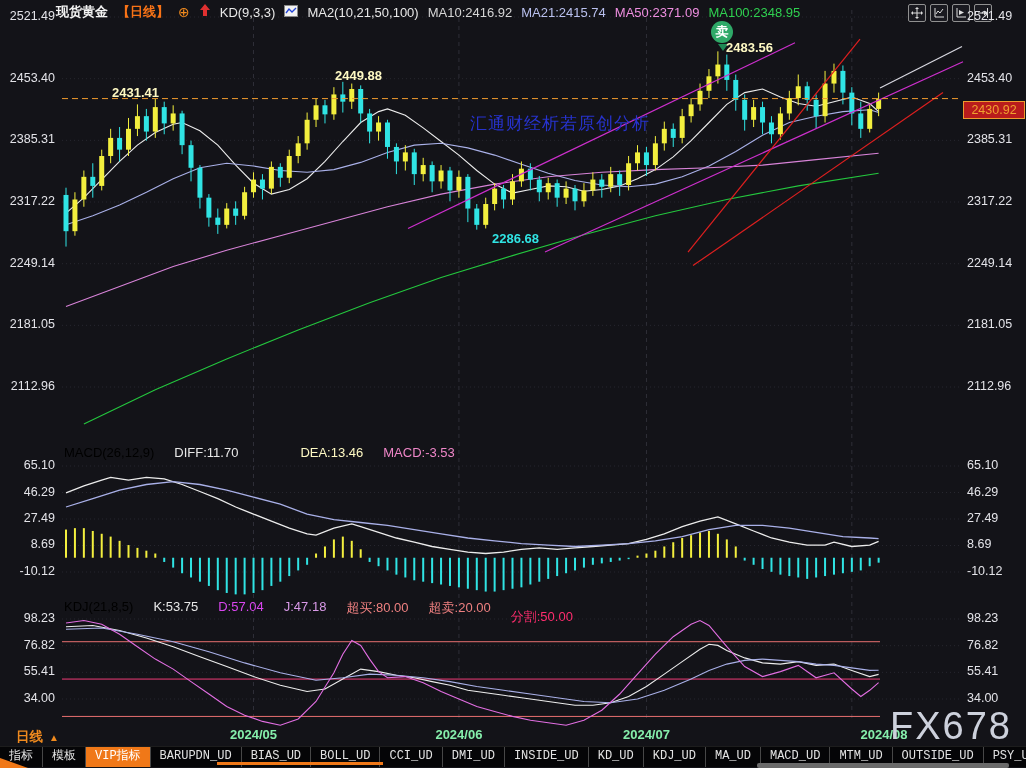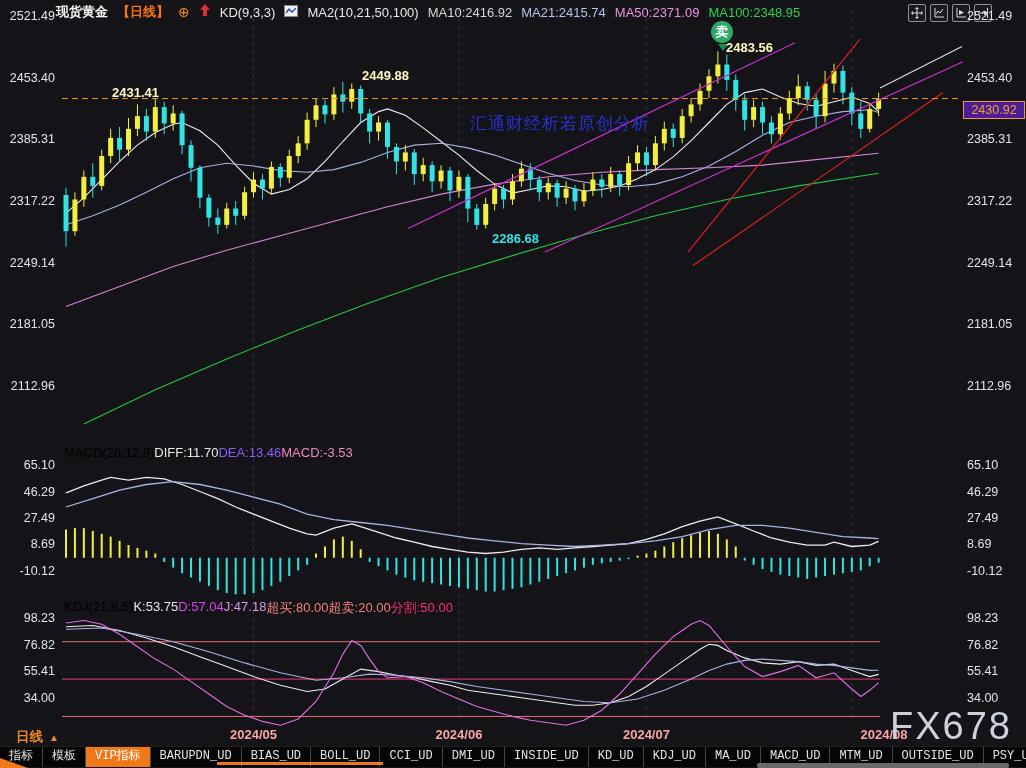--- a/index.html
+++ b/index.html
@@ -15,39 +15,39 @@
   .c-plus{color:#f08a1e;font-size:14px;}
   .c-ma10{color:#d6d6d6;} .c-ma21{color:#b9c0ee;} .c-ma50{color:#ef8fe0;} .c-ma100{color:#2fd050;}
   .tools{position:absolute;left:908px;top:4px;display:flex;gap:4px;}
   .tool-btn{width:16px;height:16px;border:1px solid #909090;border-radius:2px;
             display:flex;align-items:center;justify-content:center;background:#1a1a20;}
   
   .axis-label{position:absolute;font-size:12.5px;color:#e3e3e8;}
   .axis-left{left:0;width:55px;text-align:right;}
   .axis-right{left:967px;}
   .month-label{position:absolute;top:727px;width:62px;text-align:center;
-               font-size:13px;font-weight:bold;color:#fca5a5;}
+               font-size:13px;font-weight:bold;color:#86efac;}
   
   .ann{position:absolute;font-size:13px;font-weight:bold;white-space:nowrap;}
   .ann-yellow{color:#fef9c3;} .ann-cyan{color:#30e4e4;margin-left:16px;}
   .sell-badge{position:absolute;left:711px;top:21px;width:22px;height:22px;border-radius:50%;
               background:#2fa968;color:#fff;font-size:13px;font-weight:bold;
               display:flex;align-items:center;justify-content:center;}
   .sell-tri{position:absolute;left:718px;top:44px;width:0;height:0;
             border-left:5px solid transparent;border-right:5px solid transparent;
             border-top:7px solid #1e8a55;}
   .watermark{position:absolute;left:470px;top:112px;font-size:17px;color:#2733cf;letter-spacing:1px;}
   .price-tag{position:absolute;left:963px;width:60px;height:16px;line-height:16px;
              border:1px solid #ef9b2d;color:#f0a22f;font-size:12.5px;text-align:center;
-             background:#4c1d95;}
+             background:#b91c1c;}
   
-  .ind-hdr{position:absolute;left:64px;display:flex;gap:0;font-size:13px;white-space:nowrap;}
-  .c-diff{color:#e8e8e8;} .c-dea{color:#8b5cf6;} .c-macdv{color:#ef86c8;}
+  .ind-hdr{position:absolute;left:64px;display:flex;gap:20px;font-size:13px;white-space:nowrap;}
+  .c-diff{color:#e8e8e8;} .c-dea{color:#fef9c3;margin-left:42px;} .c-macdv{color:#ef86c8;}
   .c-k{color:#e8e8e8;} .c-d{color:#d946ef;} .c-j{color:#d99ae8;}
-  .c-ob{color:#ef8080;} .c-os{color:#ef8080;} .c-split{color:#ff2d6e;}
+  .c-ob{color:#ef8080;} .c-os{color:#ef8080;} .c-split{color:#ff2d6e;margin-top:9px;}
   
   .period-sel{position:absolute;left:16px;top:728px;color:#f08a1e;font-weight:bold;
               font-size:13.5px;display:flex;gap:6px;align-items:center;}
   .fx-mark{position:absolute;left:890px;top:705px;font-size:38px;color:#cdd1dc;letter-spacing:2px;}
   .tab-bar{position:absolute;left:0;top:746px;width:1026px;height:20px;background:#050507;
            border-top:1px solid #1d1d1d;display:flex;align-items:stretch;
            font-family:"Liberation Mono","DejaVu Sans Mono",monospace;}
   .tab{padding:0 9px;line-height:18px;font-size:12px;color:#e2e2e2;
        border-right:1px solid #474747;white-space:nowrap;}
   .tab.active{background:#f07818;color:#fff;}
@@ -419,21 +419,21 @@
     <div class="tool-btn">
         <svg width="12" height="12">
           <path d="M10.5 1v10" stroke="#ddd"></path>
           <path d="M1 6h6" stroke="#ddd"></path>
           <path d="M7 3.5 L10 6 L7 8.5 Z" fill="#ddd"></path>
         </svg>
       </div>
   </div>
 
   <div class="ann ann-yellow" style="left:112px;top:85px">2431.41</div>
-  <div class="ann ann-yellow" style="left:362px;top:68px">2449.88</div>
+  <div class="ann ann-yellow" style="left:335px;top:68px">2449.88</div>
   <div class="sell-badge">卖</div>
   <div class="sell-tri"></div>
   <div class="ann ann-yellow" style="left:726px;top:40px">2483.56</div>
   <div class="ann ann-cyan" style="left:476px;top:231px">2286.68</div>
   <div class="watermark">汇通财经析若原创分析</div>
   <div class="price-tag" id="price-tag" style="top: 100.584px;">2430.92</div>
 
   <div class="ind-hdr" style="top:445px">
     <span>MACD(26,12,9)</span>
     <span class="c-diff">DIFF:11.70</span>

